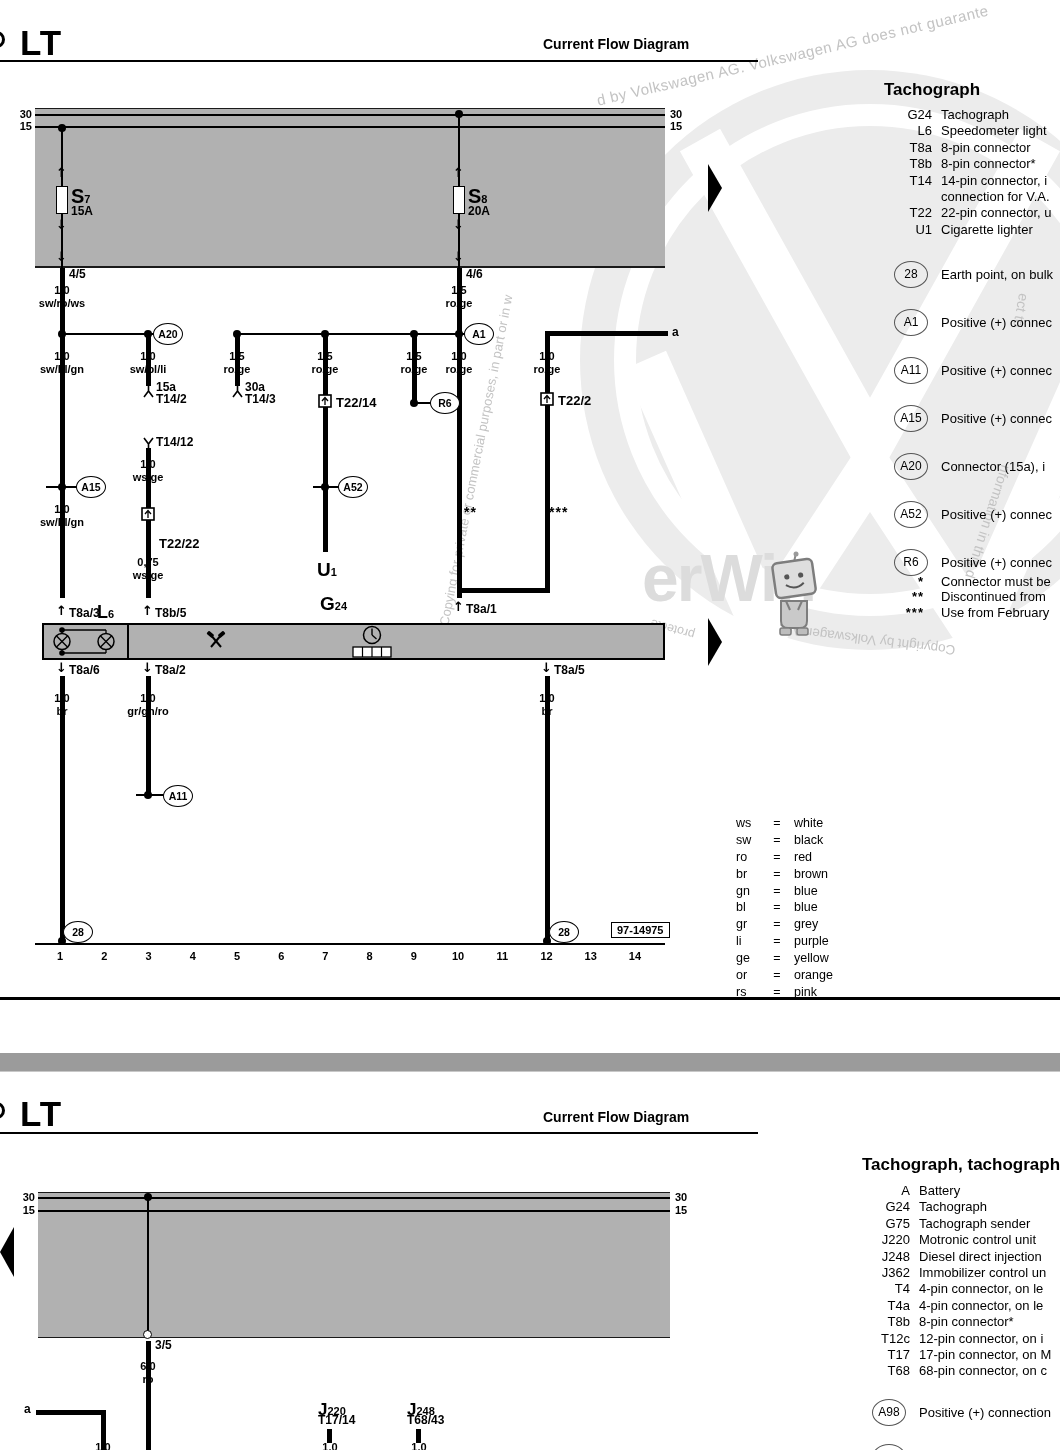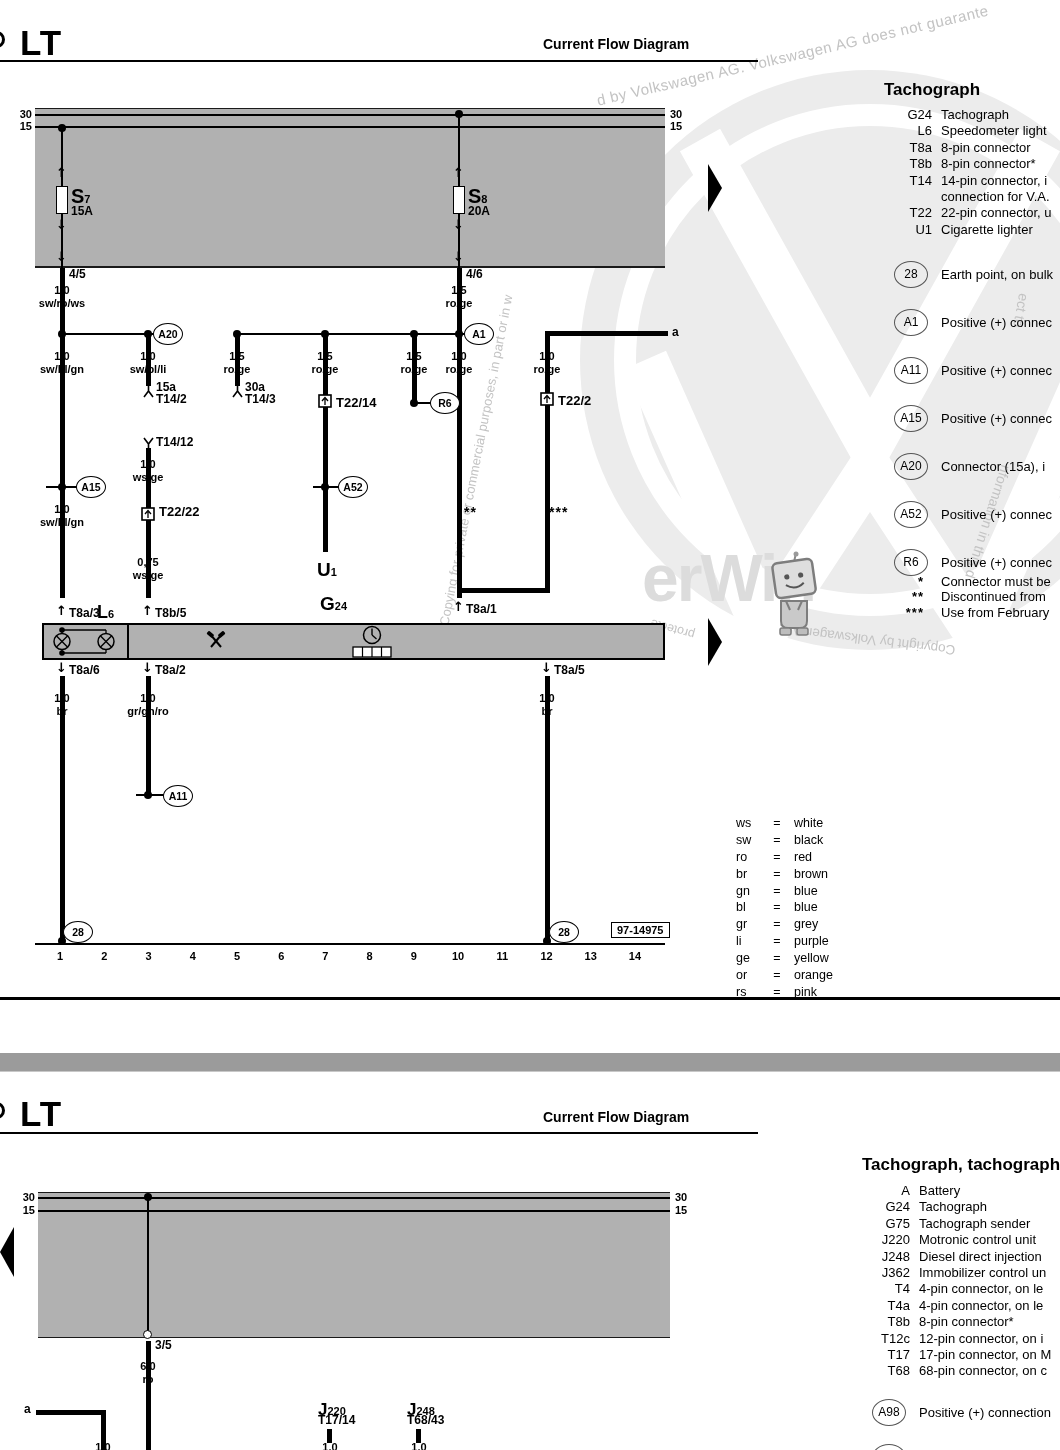--- a/index.html
+++ b/index.html
@@ -236,21 +236,21 @@
 
   <svg class="cbox" style="left:318px;top:394px" width="14" height="14" viewBox="0 0 14 14">
       <rect x="1" y="1" width="12" height="12" fill="#fff" stroke="#000" stroke-width="1.6"></rect>
       <path d="M7 11 L7 5 M4 7 L7 3.5 L10 7" fill="none" stroke="#000" stroke-width="1.3"></path>
     </svg>
   <div class="term" style="left:336px;top:395px;font-size:13px">T22/14</div>
   <svg class="cbox" style="left:141px;top:507px" width="14" height="14" viewBox="0 0 14 14">
       <rect x="1" y="1" width="12" height="12" fill="#fff" stroke="#000" stroke-width="1.6"></rect>
       <path d="M7 11 L7 5 M4 7 L7 3.5 L10 7" fill="none" stroke="#000" stroke-width="1.3"></path>
     </svg>
-  <div class="term" style="left:159px;top:504px;font-size:13px">T22/22</div>
+  <div class="term" style="left:159px;top:536px;font-size:13px">T22/22</div>
   <svg class="cbox" style="left:540px;top:392px" width="14" height="14" viewBox="0 0 14 14">
       <rect x="1" y="1" width="12" height="12" fill="#fff" stroke="#000" stroke-width="1.6"></rect>
       <path d="M7 11 L7 5 M4 7 L7 3.5 L10 7" fill="none" stroke="#000" stroke-width="1.3"></path>
     </svg>
   <div class="term" style="left:558px;top:393px;font-size:13px">T22/2</div>
 
   <div class="wht" style="left:46px;top:486px;width:32px"></div>
   <div class="dot" style="left:58px;top:483px"></div>
   <div class="jc" style="left:76px;top:476px">A15</div>
   <div class="wht" style="left:313px;top:486px;width:27px"></div>

